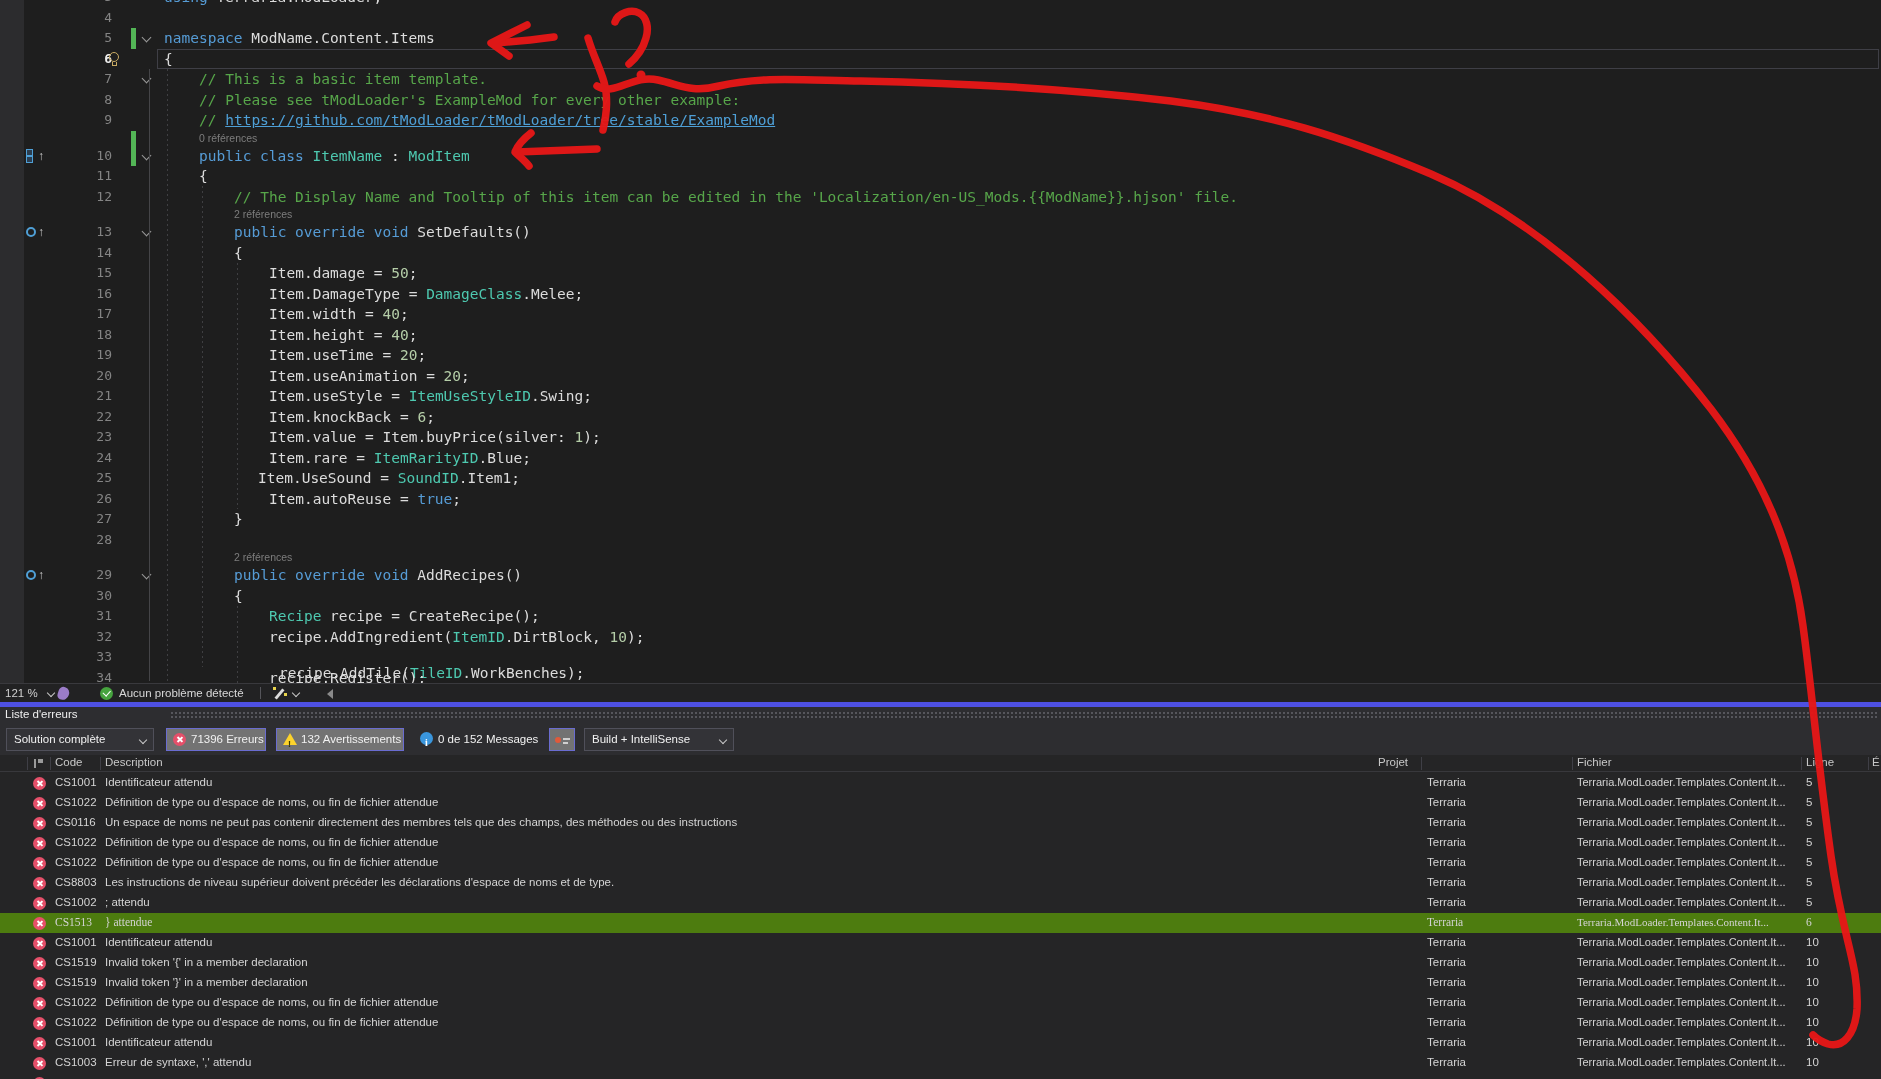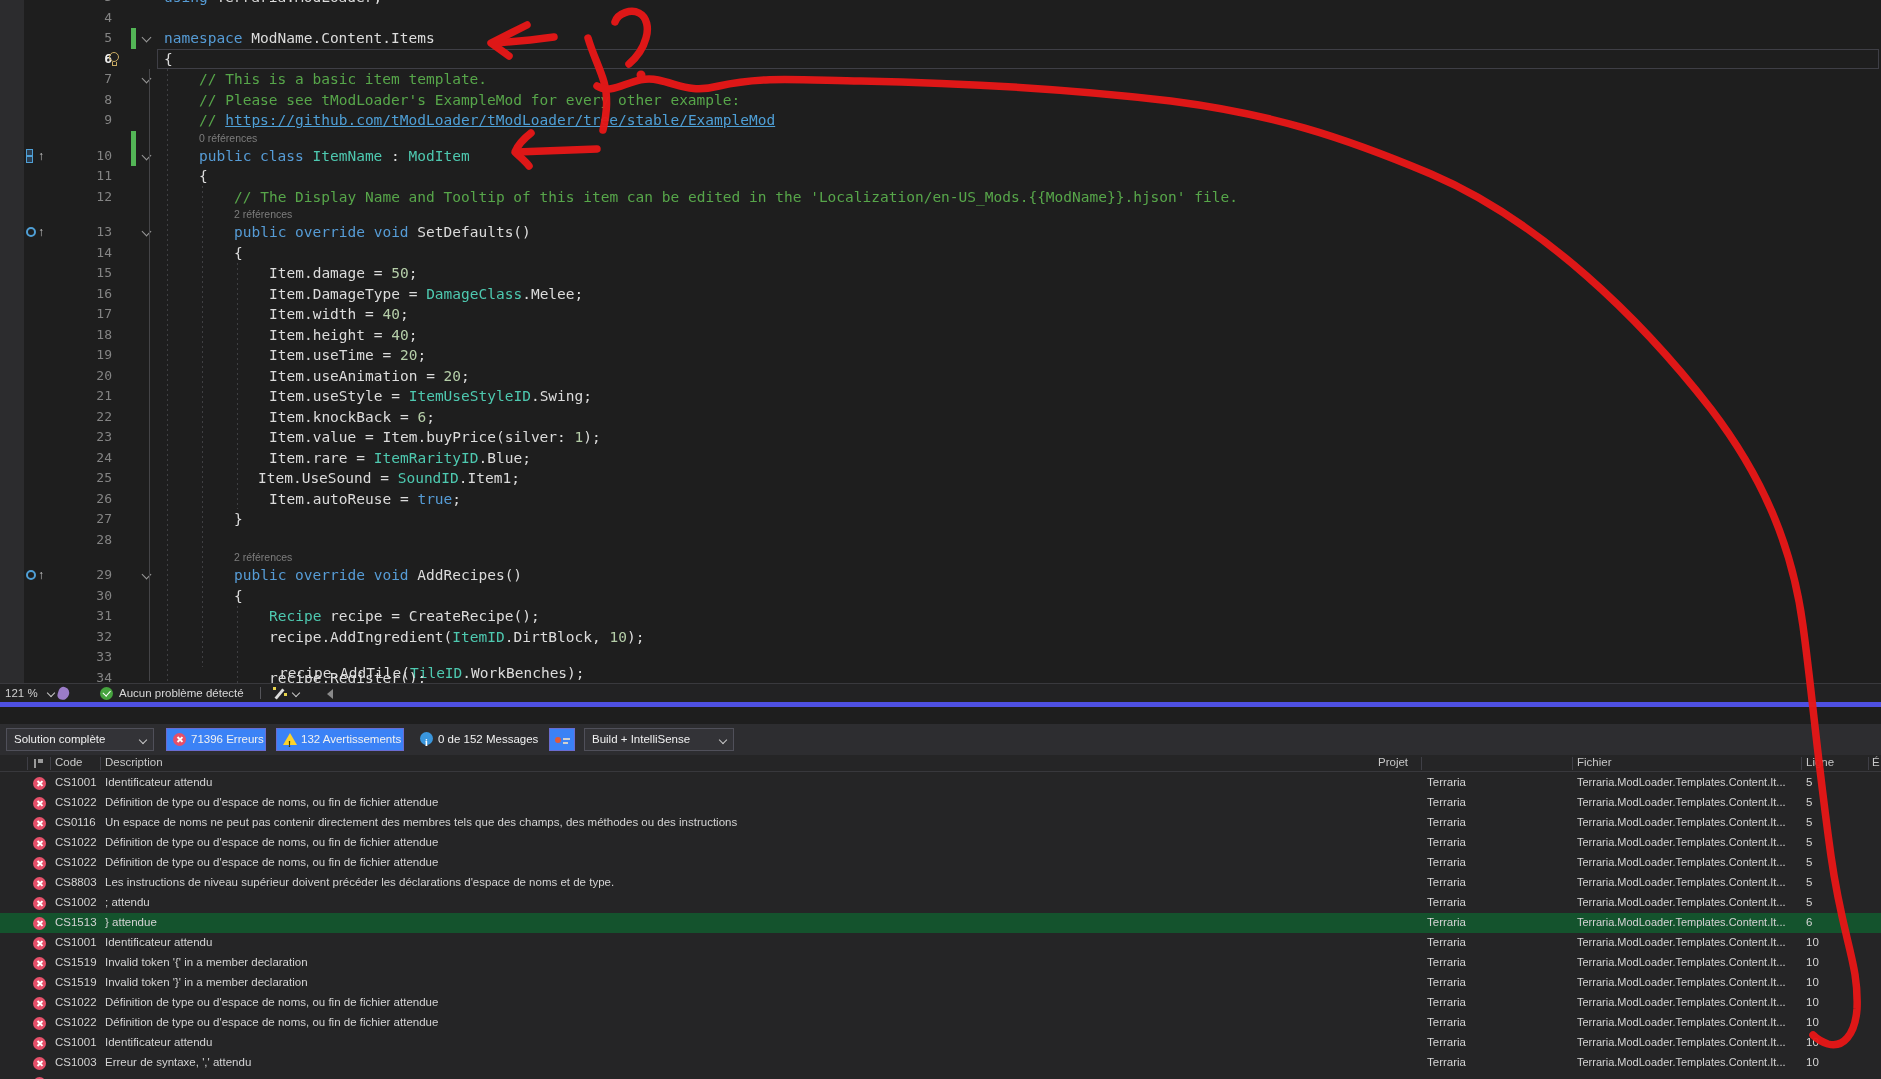--- a/index.html
+++ b/index.html
@@ -65,21 +65,21 @@
   
   #splitter { position:absolute; left:0; top:702px; width:1881px; height:5px; background:#4e50e2; }
   #paneltitle { position:absolute; left:0; top:707px; width:1881px; height:17px; background:#2d2d30; }
   #paneltitle .label { position:absolute; left:5px; top:1px; font-size:11.5px; color:#efefef; }
   #paneltitle .dots { position:absolute; left:170px; right:4px; top:4px; height:9px;
       background-image:radial-gradient(circle, #56565c 1px, transparent 1.1px); background-size:4px 4px; }
   #toolbar { position:absolute; left:0; top:724px; width:1881px; height:31px; background:#2d2d30; }
   .combo { position:absolute; top:4px; height:23px; background:#333337; border:1px solid #50505a;
            color:#f1f1f1; font-size:11.5px; line-height:21px; padding-left:7px; }
   .combo .caret { position:absolute; right:6px; top:7px; }
-  .toggle { position:absolute; top:4px; height:23px; border:1px solid #6a6cd0; background:#3b82f6;
+  .toggle { position:absolute; top:4px; height:23px; border:1px solid #6a6cd0; background:#737373;
             color:#f1f1f1; font-size:11.5px; line-height:21px; }
   .flat { position:absolute; top:4px; height:23px; color:#f1f1f1; font-size:11.5px; line-height:23px; }
   .tb-label { position:absolute; left:24px; top:0; }
   .erricon { width:13px; height:13px; border-radius:50%; background:#e5506a; position:absolute; left:6px; top:4px; }
   .erricon::before, .erricon::after { content:""; position:absolute; left:6px; top:3px; width:1.8px; height:7px; background:#fff; }
   .erricon::before { transform:rotate(45deg);} .erricon::after { transform:rotate(-45deg);}
   .warnicon { position:absolute; left:6px; top:4px; width:0; height:0;
       border-left:7px solid transparent; border-right:7px solid transparent; border-bottom:12px solid #fcd32c; }
   .warnicon::before { content:"!"; position:absolute; left:-2px; top:1px; font-size:9px; font-weight:bold; color:#3a3a00; }
   .infoicon { position:absolute; left:6px; top:4px; width:13px; height:13px; border-radius:50%; background:#3a96dd; }
@@ -91,21 +91,21 @@
 
   
   #tableheader { position:absolute; left:0; top:755px; width:1881px; height:17px; background:#252526;
                  border-bottom:1px solid #38383c; }
   .hcell { position:absolute; top:1px; font-size:11.5px; color:#c8c8c8; }
   .hsep { position:absolute; top:2px; width:1px; height:13px; background:#3f3f46; }
   #sevhdr { position:absolute; left:34px; top:4px; width:8px; height:9px; border-left:2px solid #9a9a9a; }
   #sevhdr::before { content:""; position:absolute; left:2px; top:0; width:5px; height:4px; background:#9a9a9a; }
   #tablerows { position:absolute; left:0; top:772px; width:1881px; height:321px; background:#252526; }
   .trow { position:absolute; left:0; width:1881px; height:20px; font-size:11.5px; color:#d4d4d4; }
-  .trow.sel { background:#14532d; }
+  .trow.sel { background:#4d7c0f;font-family:Liberation Serif, serif; }
   .tcell { position:absolute; top:3px; white-space:nowrap; }
   .t-code { left:55px; } .t-desc { left:105px; } .t-proj { left:1427px; }
   .t-file { left:1577px; font-size:11px; } .t-line { left:1806px; }
   .rowicon { position:absolute; left:33px; top:3.5px; width:13px; height:13px; border-radius:50%; background:#e5506a; }
   .rowicon::before, .rowicon::after { content:""; position:absolute; left:5.6px; top:3px; width:1.8px; height:7px; background:#fff; }
   .rowicon::before { transform:rotate(45deg);} .rowicon::after { transform:rotate(-45deg);}
 
   
   #overlay { position:absolute; left:0; top:0; width:1881px; height:1079px; pointer-events:none; z-index:50; }
 </style>
@@ -301,20 +301,24 @@
       <div class="pen"></div>
       <div class="sp1"></div>
       <div class="sp2"></div>
     </div>
     <span class="caret" style="position:absolute; left:293px; top:5px;"></span>
     <div id="hscroll-left"></div>
   </div>
 
   <div id="splitter"></div>
 
+  <div id="paneltitle">
+    <div class="label">Liste d'erreurs</div>
+    <div class="dots"></div>
+  </div>
 
   <div id="toolbar">
     <div class="combo" style="left:6px; width:148px;">
       <span>Solution complète</span>
       <span class="caret"></span>
     </div>
     <div class="toggle" style="left:166px; width:100px;">
       <span class="erricon"></span>
       <span class="tb-label">71396 Erreurs</span>
     </div>

